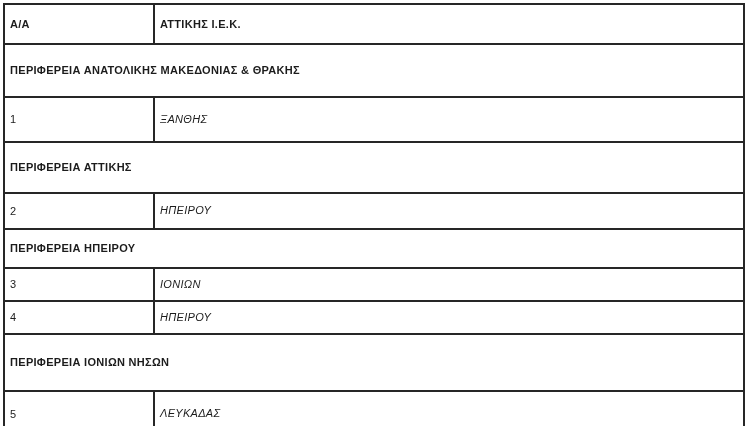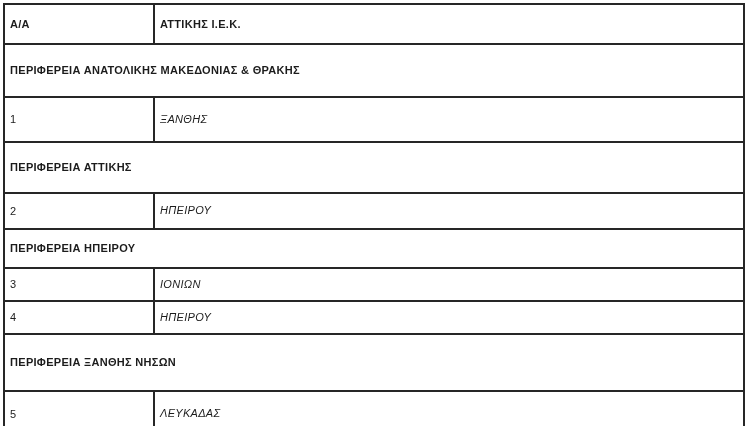--- a/index.html
+++ b/index.html
@@ -71,21 +71,21 @@
         </tr>
         <tr class="data-row" style="height: 33px;">
           <td class="num-cell">3</td>
           <td class="name-cell">ΙΟΝΙΩΝ</td>
         </tr>
         <tr class="data-row" style="height: 33px;">
           <td class="num-cell">4</td>
           <td class="name-cell">ΗΠΕΙΡΟΥ</td>
         </tr>
         <tr class="region-row" style="height: 57px;">
-          <td class="region-cell" colspan="2">ΠΕΡΙΦΕΡΕΙΑ ΞΑΝΘΗΣ ΝΗΣΩΝ</td>
+          <td class="region-cell" colspan="2">ΠΕΡΙΦΕΡΕΙΑ ΙΟΝΙΩΝ ΝΗΣΩΝ</td>
         </tr>
         <tr class="data-row" style="height: 46px;">
           <td class="num-cell">5</td>
           <td class="name-cell">ΛΕΥΚΑΔΑΣ</td>
         </tr>
       </tbody>
   </table>
 </div>
 
 </body></html>

